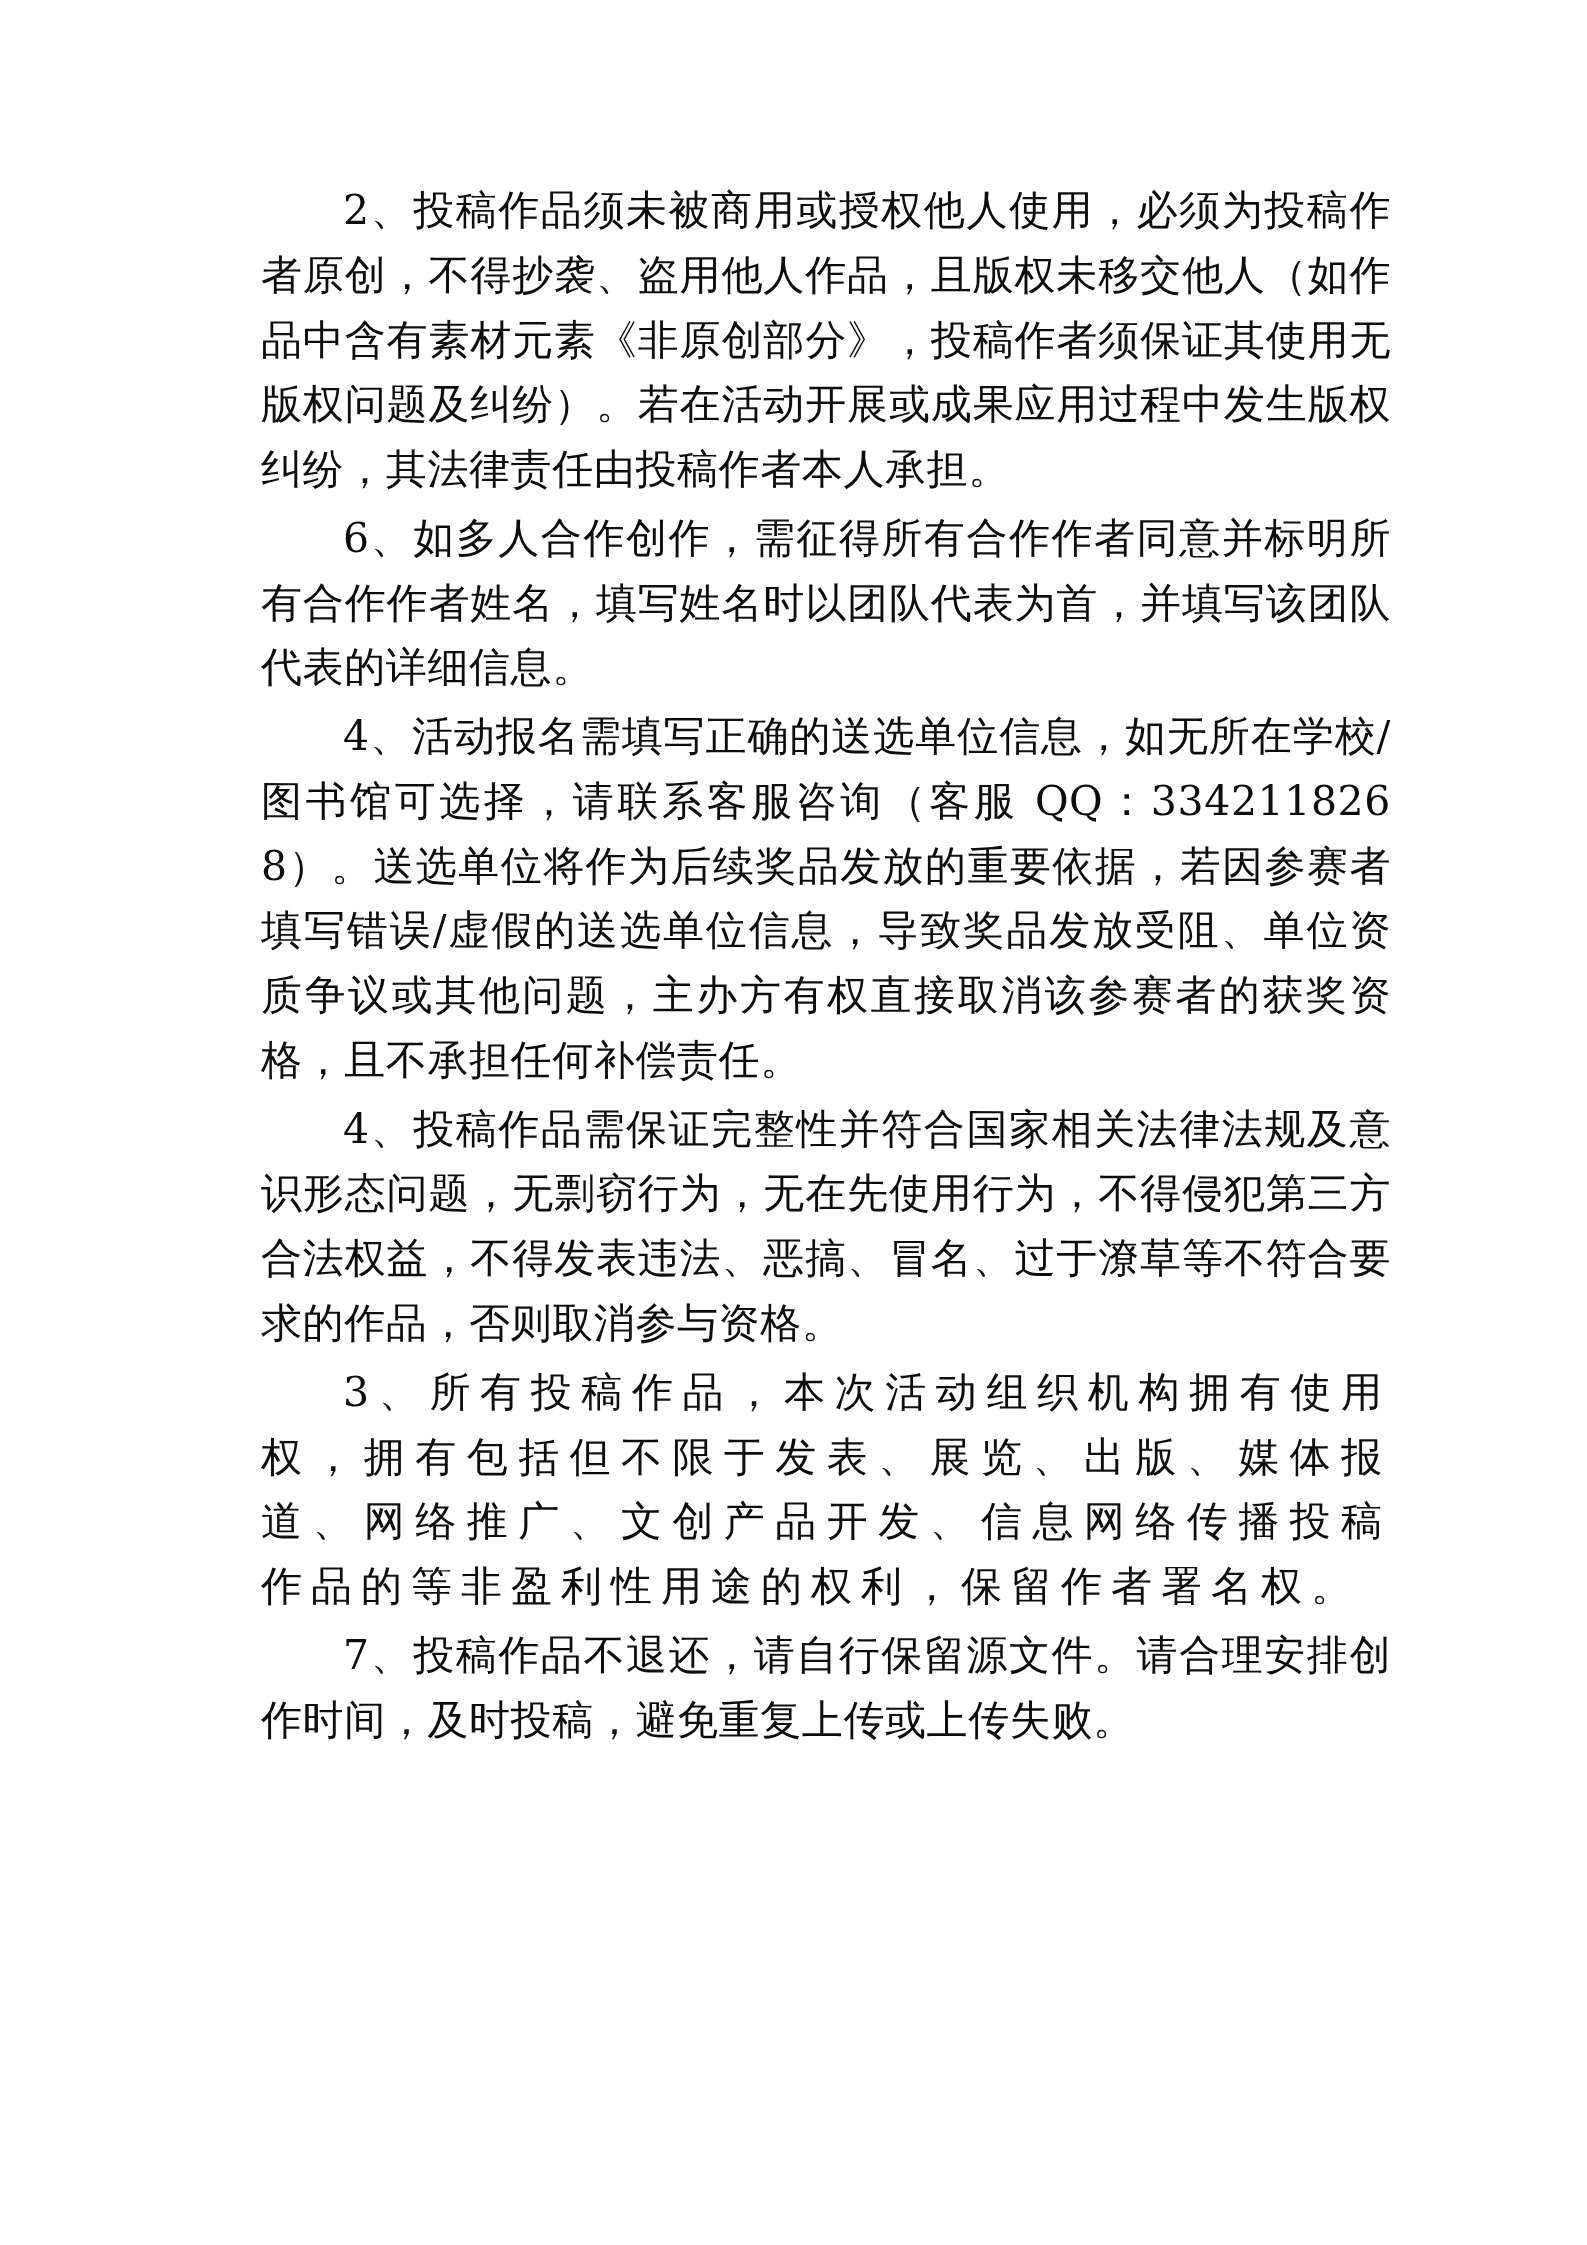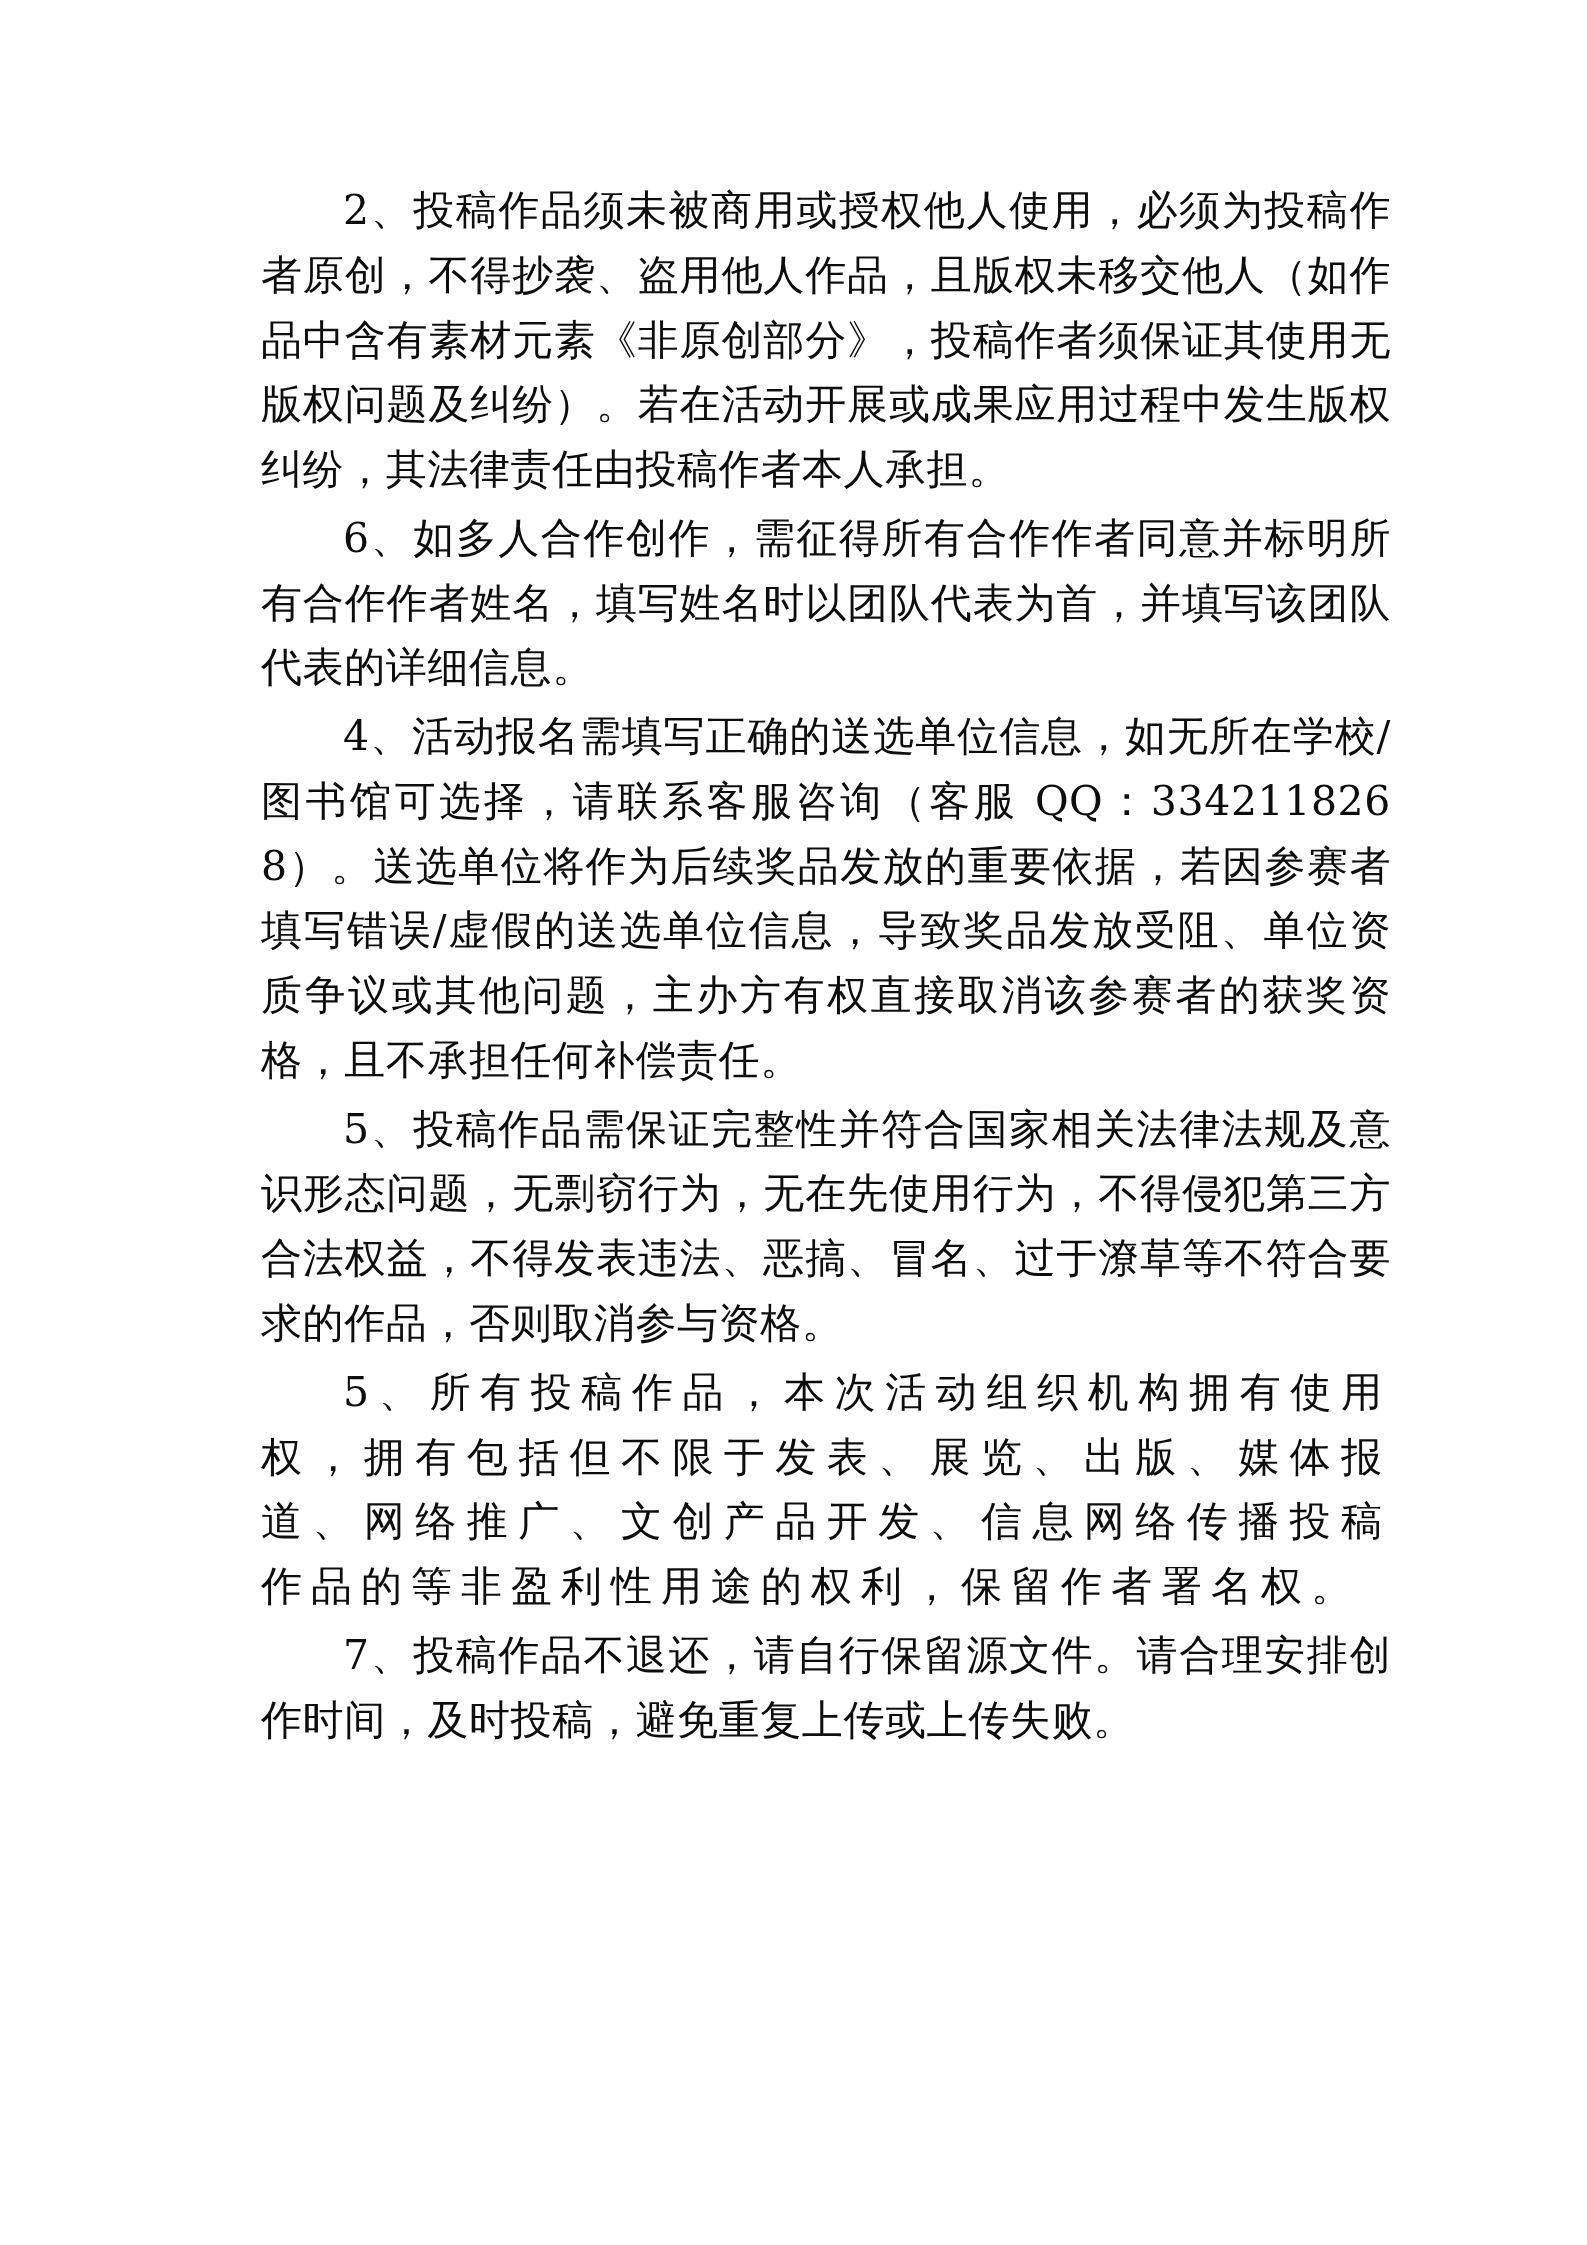--- a/index.html
+++ b/index.html
@@ -38,17 +38,17 @@
   }
 </style>
 </head>
 <body>
 
 <div class="page">
   <div class="doc-body">
     <p class="para">2、投稿作品须未被商用或授权他人使用，必须为投稿作者原创，不得抄袭、盗用他人作品，且版权未移交他人（如作品中含有素材元素《非原创部分》，投稿作者须保证其使用无版权问题及纠纷）。若在活动开展或成果应用过程中发生版权纠纷，其法律责任由投稿作者本人承担。</p>
     <p class="para">6、如多人合作创作，需征得所有合作作者同意并标明所有合作作者姓名，填写姓名时以团队代表为首，并填写该团队代表的详细信息。</p>
     <p class="para">4、活动报名需填写正确的送选单位信息，如无所在学校/图书馆可选择，请联系客服咨询（客服 QQ：3342118268）。送选单位将作为后续奖品发放的重要依据，若因参赛者填写错误/虚假的送选单位信息，导致奖品发放受阻、单位资质争议或其他问题，主办方有权直接取消该参赛者的获奖资格，且不承担任何补偿责任。</p>
-    <p class="para">5、投稿作品需保证完整性并符合国家相关法律法规及意识形态问题，无剽窃行为，无在先使用行为，不得侵犯第三方合法权益，不得发表违法、恶搞、冒名、过于潦草等不符合要求的作品，否则取消参与资格。</p>
-    <p class="para extra-loose">5、所有投稿作品，本次活动组织机构拥有使用权，拥有包括但不限于发表、展览、出版、媒体报道、网络推广、文创产品开发、信息网络传播投稿作品的等非盈利性用途的权利，保留作者署名权。</p>
+    <p class="para">4、投稿作品需保证完整性并符合国家相关法律法规及意识形态问题，无剽窃行为，无在先使用行为，不得侵犯第三方合法权益，不得发表违法、恶搞、冒名、过于潦草等不符合要求的作品，否则取消参与资格。</p>
+    <p class="para extra-loose">3、所有投稿作品，本次活动组织机构拥有使用权，拥有包括但不限于发表、展览、出版、媒体报道、网络推广、文创产品开发、信息网络传播投稿作品的等非盈利性用途的权利，保留作者署名权。</p>
     <p class="para">7、投稿作品不退还，请自行保留源文件。请合理安排创作时间，及时投稿，避免重复上传或上传失败。</p>
   </div>
 </div>
 
 </body></html>

